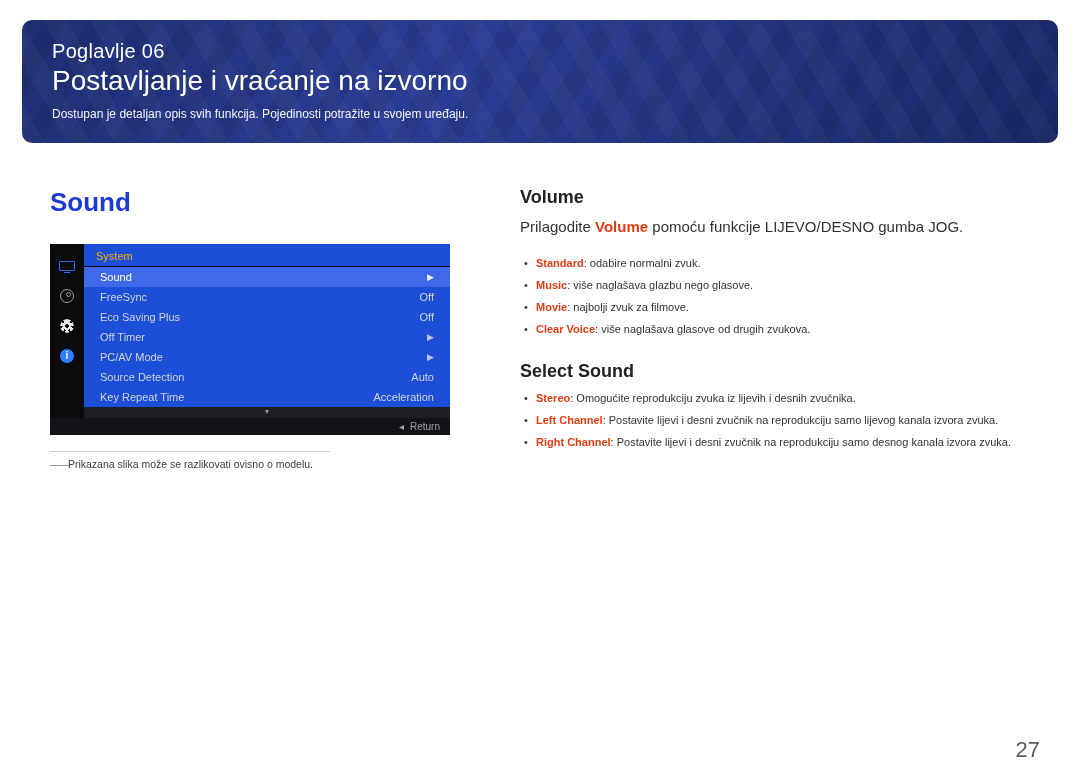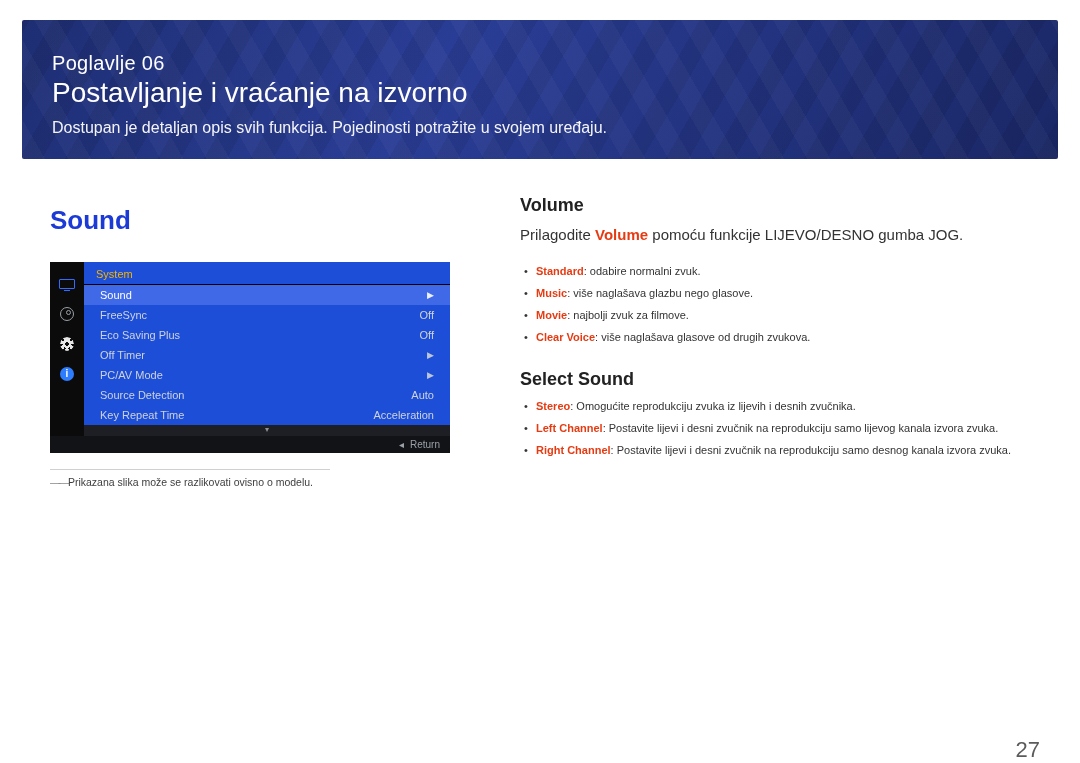--- a/index.html
+++ b/index.html
@@ -11,45 +11,45 @@
     position: relative;
     color: #333;
   }
   .page {
     position: relative;
     width: 100%;
     height: 100%;
     padding: 0;
   }
   .header-box {
-    margin: 20px 22px 0 22px;
+    margin: 20px 22px 8px 22px;
     background: linear-gradient(120deg, #1e2e73 0%, #2a3d96 40%, #1a2766 100%);
-    border-radius: 2px;
-    padding: 32px 30px 22px 30px;
+    border-radius: 10px;
+    padding: 20px 30px 22px 30px;
     color: #fff;
     position: relative;
     overflow: hidden;
   }
   .header-pattern {
     position:absolute; inset:0;
     background-image:
       repeating-linear-gradient(60deg, rgba(255,255,255,0.03) 0 20px, transparent 20px 40px),
       repeating-linear-gradient(-60deg, rgba(0,0,0,0.08) 0 20px, transparent 20px 40px);
     pointer-events:none;
   }
   .chapter-label { font-size: 20px; font-weight: 400; letter-spacing: 0.3px; position:relative; }
   .chapter-title { font-size: 28px; font-weight: 400; margin-top: 2px; position:relative;}
-  .chapter-desc  { font-size: 16px; margin-top: 10px; opacity: 0.95; position:relative;}
+  .chapter-desc  { font-size: 12px; margin-top: 10px; opacity: 0.95; position:relative;}
   .content {
     display: flex;
     flex-direction: row;
     gap: 70px;
     padding: 36px 50px 0 50px;
   }
-  .col-left  { width: 400px; flex-shrink:0;margin-top:10px; }
+  .col-left  { width: 400px; flex-shrink:0; }
   .col-right { flex: 1; }
   .section-title {
     color: #1b3ad6;
     font-size: 26px;
     font-weight: 700;
     margin-bottom: 26px;
   }
   
   .osd {
     width: 400px;

